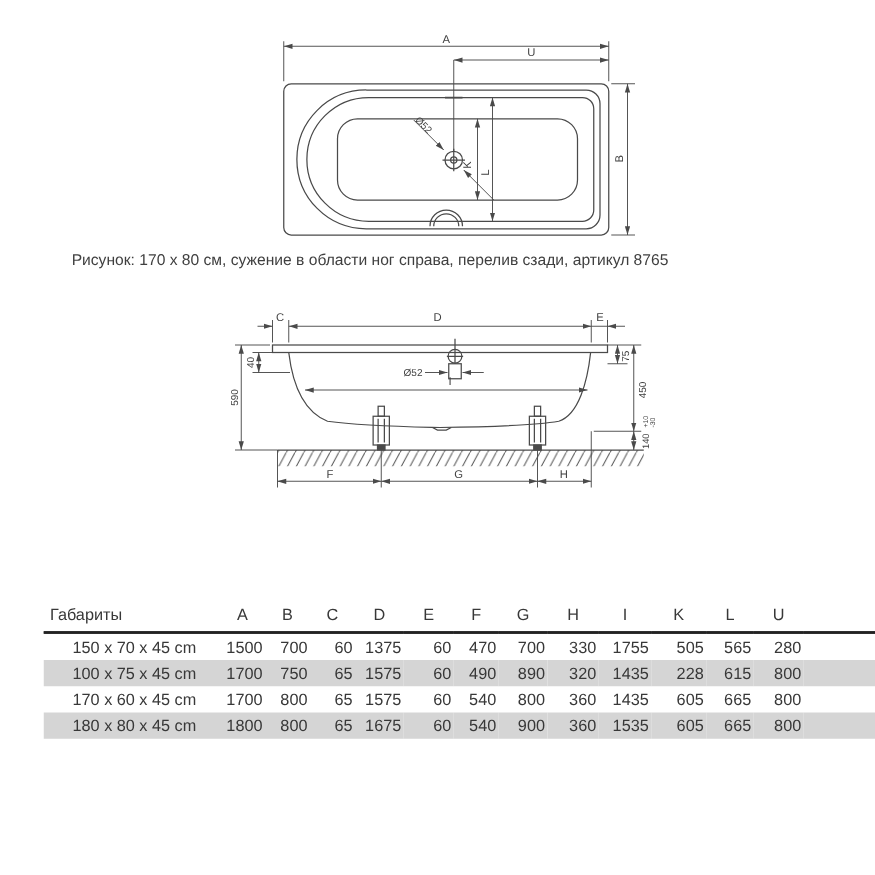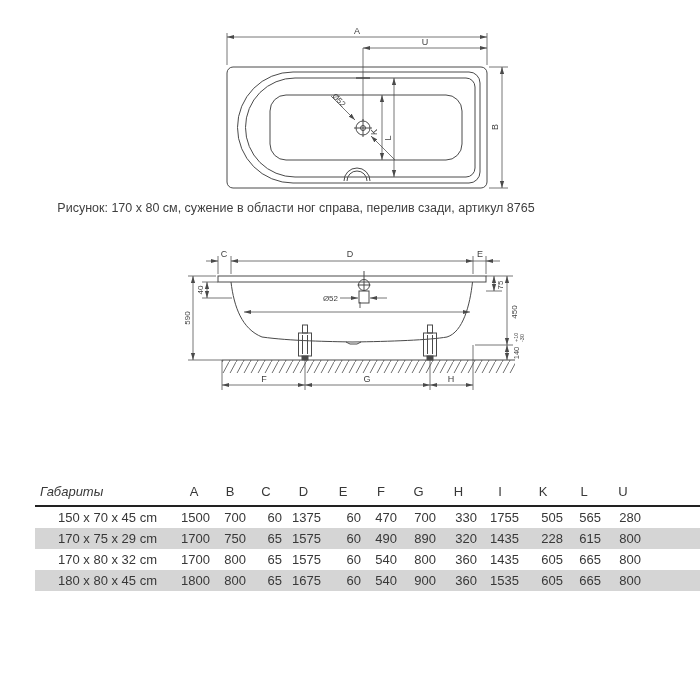--- a/index.html
+++ b/index.html
@@ -15,21 +15,21 @@
   .caption{
     position:absolute;top:201px;left:0;width:592px;text-align:center;
     font-size:12.5px;color:#3f3f3f;
   }
   .table-wrap{position:absolute;left:35px;top:478px;width:665px;}
   table{width:100%;border-collapse:collapse;table-layout:fixed;font-size:13px;color:#383838;}
   thead th{
     font-weight:normal;height:25px;vertical-align:middle;
     border-bottom:2px solid #222222;
   }
-  thead th.lbl{text-align:left;padding-left:5px;font-style:italic;}
+  thead th.lbl{text-align:left;padding-left:5px;}
   thead th.colh{text-align:center;}
   tbody td{height:19px;vertical-align:middle;white-space:nowrap;}
   tbody td.lbl{text-align:center;padding-left:5px;}
   tbody td.num{text-align:right;padding-right:2px;}
   tbody tr:nth-child(even){background:#d5d5d5;}
 </style>
 </head>
 <body>
 
 <svg id="topview" class="drawing" width="330" height="190" viewBox="0 0 330 190">
@@ -241,37 +241,37 @@
           <td class="num">470</td>
           <td class="num">700</td>
           <td class="num">330</td>
           <td class="num">1755</td>
           <td class="num">505</td>
           <td class="num">565</td>
           <td class="num">280</td>
           <td></td>
         </tr>
         <tr>
-          <td class="lbl">170 x 75 x 29 cm</td>
+          <td class="lbl">100 x 75 x 45 cm</td>
           <td class="num">1700</td>
           <td class="num">750</td>
           <td class="num">65</td>
           <td class="num">1575</td>
           <td class="num">60</td>
           <td class="num">490</td>
           <td class="num">890</td>
           <td class="num">320</td>
           <td class="num">1435</td>
           <td class="num">228</td>
           <td class="num">615</td>
           <td class="num">800</td>
           <td></td>
         </tr>
         <tr>
-          <td class="lbl">170 x 80 x 32 cm</td>
+          <td class="lbl">170 x 60 x 45 cm</td>
           <td class="num">1700</td>
           <td class="num">800</td>
           <td class="num">65</td>
           <td class="num">1575</td>
           <td class="num">60</td>
           <td class="num">540</td>
           <td class="num">800</td>
           <td class="num">360</td>
           <td class="num">1435</td>
           <td class="num">605</td>

